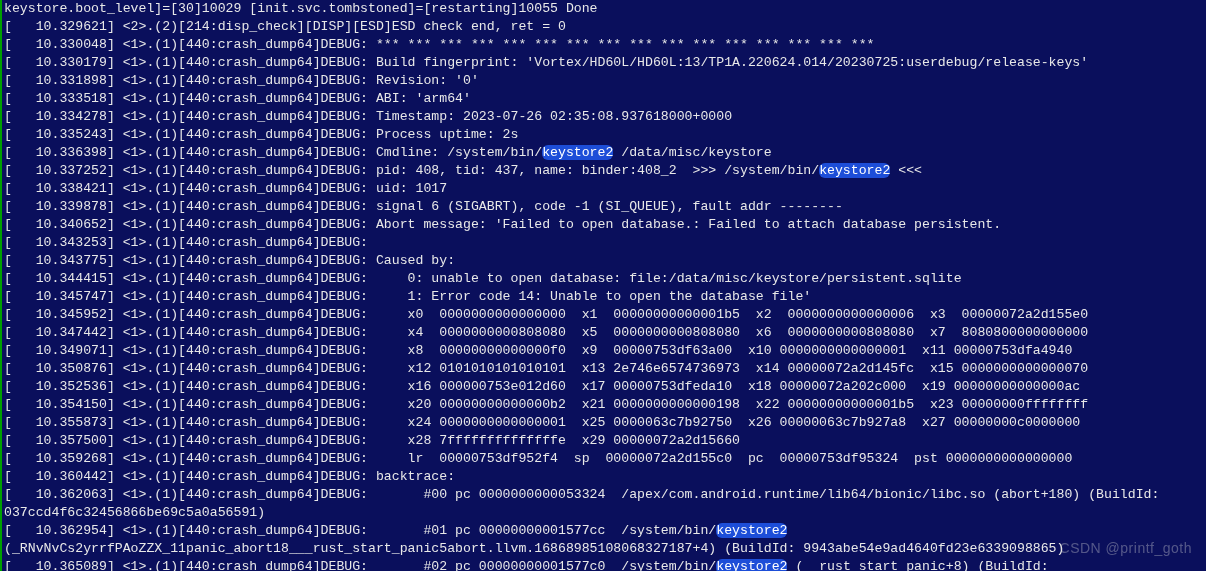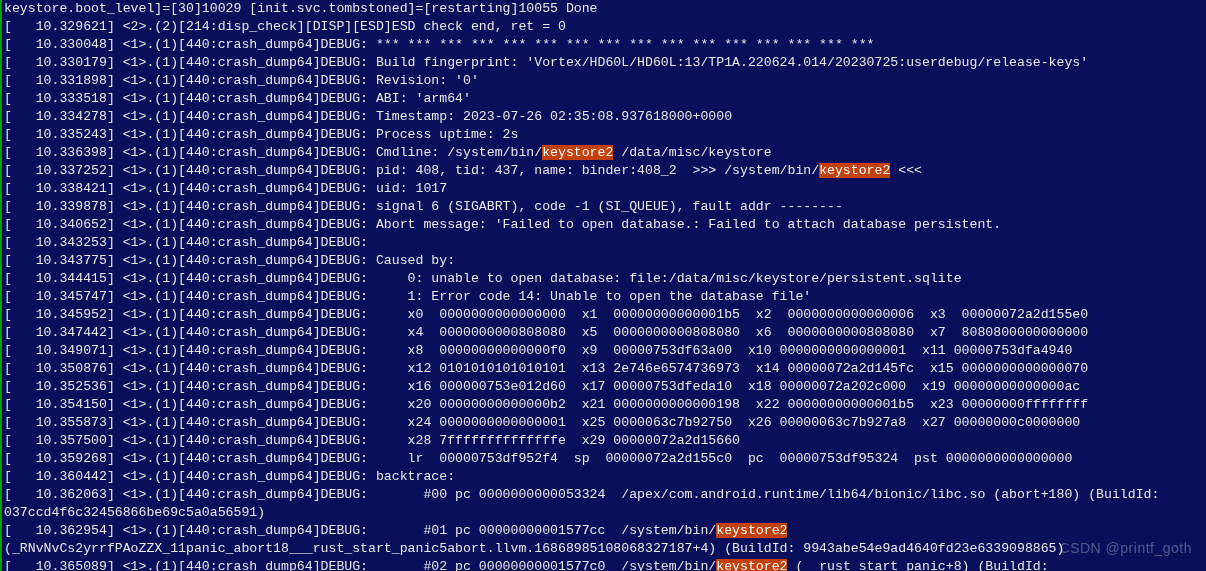--- a/index.html
+++ b/index.html
@@ -19,22 +19,23 @@
     position: absolute;
     top: 0; left: 0; bottom: 0;
     width: 2px;
     background: #00a000;
   }
   .terminal {
     padding: 0 0 0 4px;
     white-space: pre;
   }
   .hl {
-    background: #c2410c;
+    background: #1d4ed8;
     color: #ffffff;
+    border-radius: 6px;
   }
   .watermark {
     position: absolute;
     right: 14px;
     bottom: 14px;
     color: rgba(220,220,220,0.35);
     font-family: Arial, sans-serif;
     font-size: 14px;
     letter-spacing: 0.5px;
     pointer-events: none;

